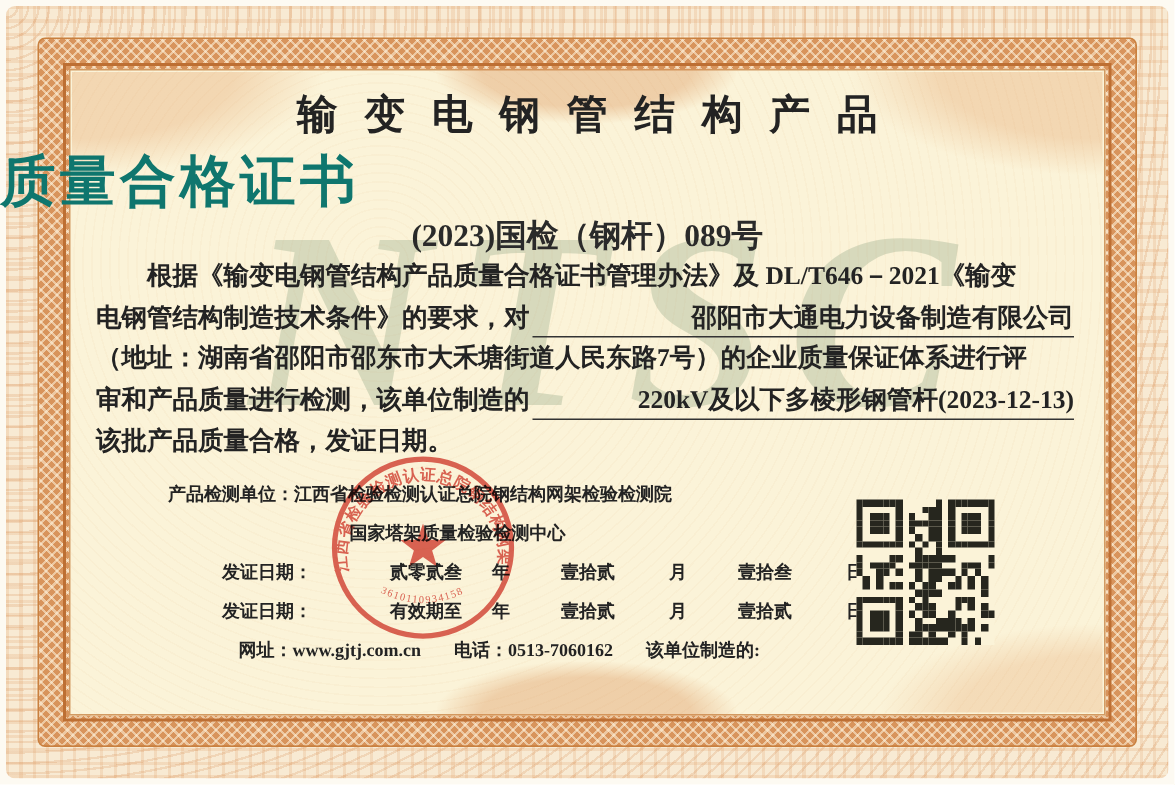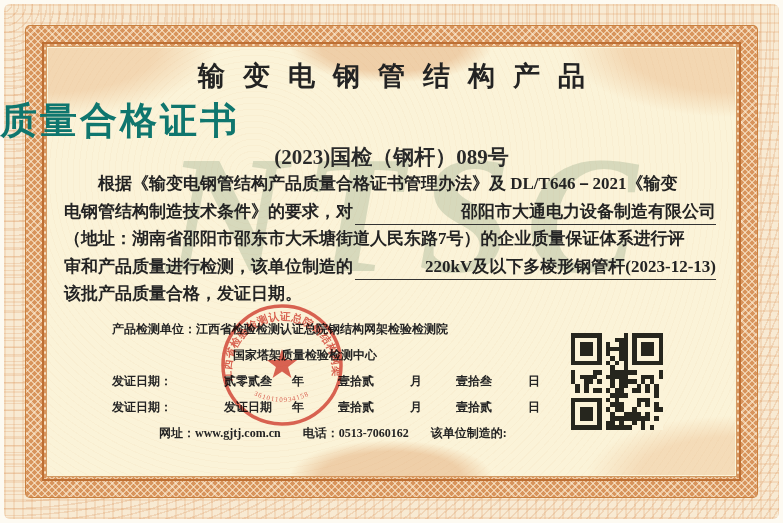--- a/index.html
+++ b/index.html
@@ -62,21 +62,21 @@
   .fill-line { display:flex; }
   .fill-line .prefix { flex:0 0 auto; }
   .fill-line .blank { flex:1 1 auto; text-align:right; border-bottom:1.5px solid #333;
     margin-left:2px; white-space:nowrap; }
 
   .info-block { position:absolute; left:112px; top:316px; font-size:12px; font-weight:700;
     color:#232323; }
   .inspect-row { height:26px; line-height:26px; white-space:nowrap; }
   .inspect-row2 { height:26px; line-height:26px; padding-left:121px; white-space:nowrap; }
   .date-row { height:26px; line-height:26px; display:flex; align-items:center; white-space:nowrap; }
-  .date-row .lbl { width:92px; }
+  .date-row .lbl { width:92px;margin-left:36px; }
   .date-row .val-y { width:88px; text-align:center; }
   .date-row .unit { width:18px; margin-right:28px; }
   .date-row .val-m { width:72px; text-align:left; }
   .date-row .val-d { width:72px; text-align:left; }
   .footer-row { height:26px; line-height:26px; display:flex; white-space:nowrap;margin-left:47px; }
   .footer-row .seg { margin-right:22px; }
 
   
   .stamp { position:absolute; left:218px; top:301px; width:128px; height:128px; z-index:3;
     opacity:.82; mix-blend-mode:multiply; pointer-events:none; }
@@ -136,21 +136,21 @@
         <span class="lbl">发证日期：</span>
         <span class="val-y">贰零贰叁</span>
         <span class="unit">年</span>
         <span class="val-m">壹拾贰</span>
         <span class="unit">月</span>
         <span class="val-d">壹拾叁</span>
         <span class="unit">日</span>
       </div>
       <div class="date-row">
         <span class="lbl">发证日期：</span>
-        <span class="val-y">发证日期</span>
+        <span class="val-y">有效期至</span>
         <span class="unit">年</span>
         <span class="val-m">壹拾贰</span>
         <span class="unit">月</span>
         <span class="val-d">壹拾贰</span>
         <span class="unit">日</span>
       </div>
       <div class="footer-row">
         <span class="seg"><span>网址：</span><span>www.gjtj.com.cn</span></span>
         <span class="seg"><span>电话：</span><span>0513-7060162</span></span>
         <span class="seg">该单位制造的:</span>

